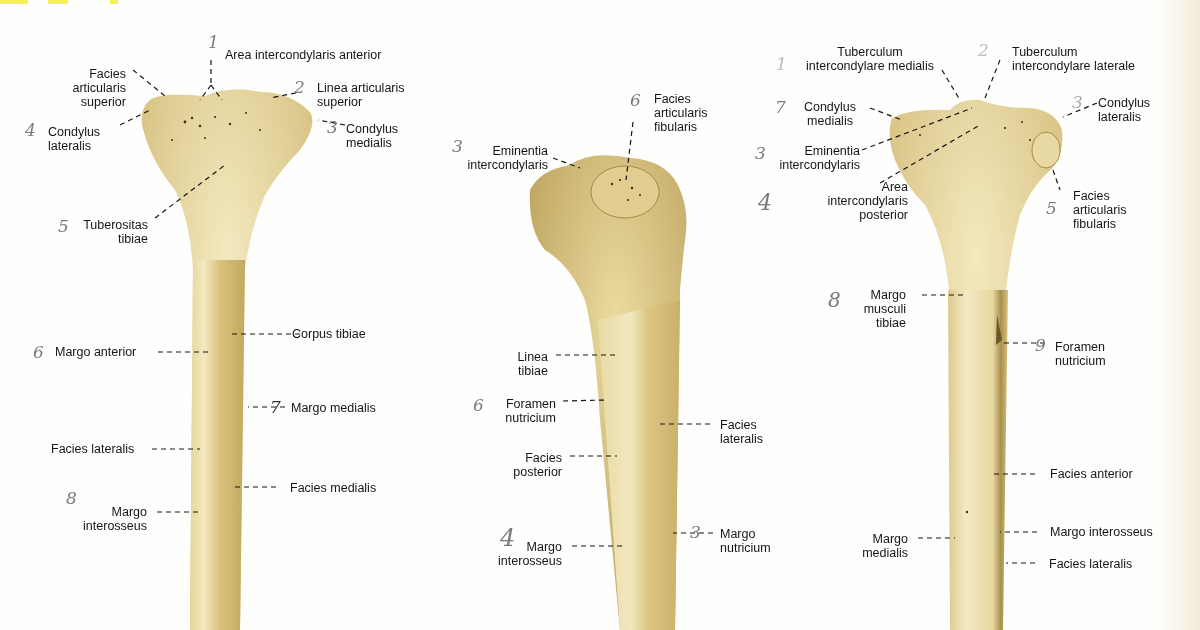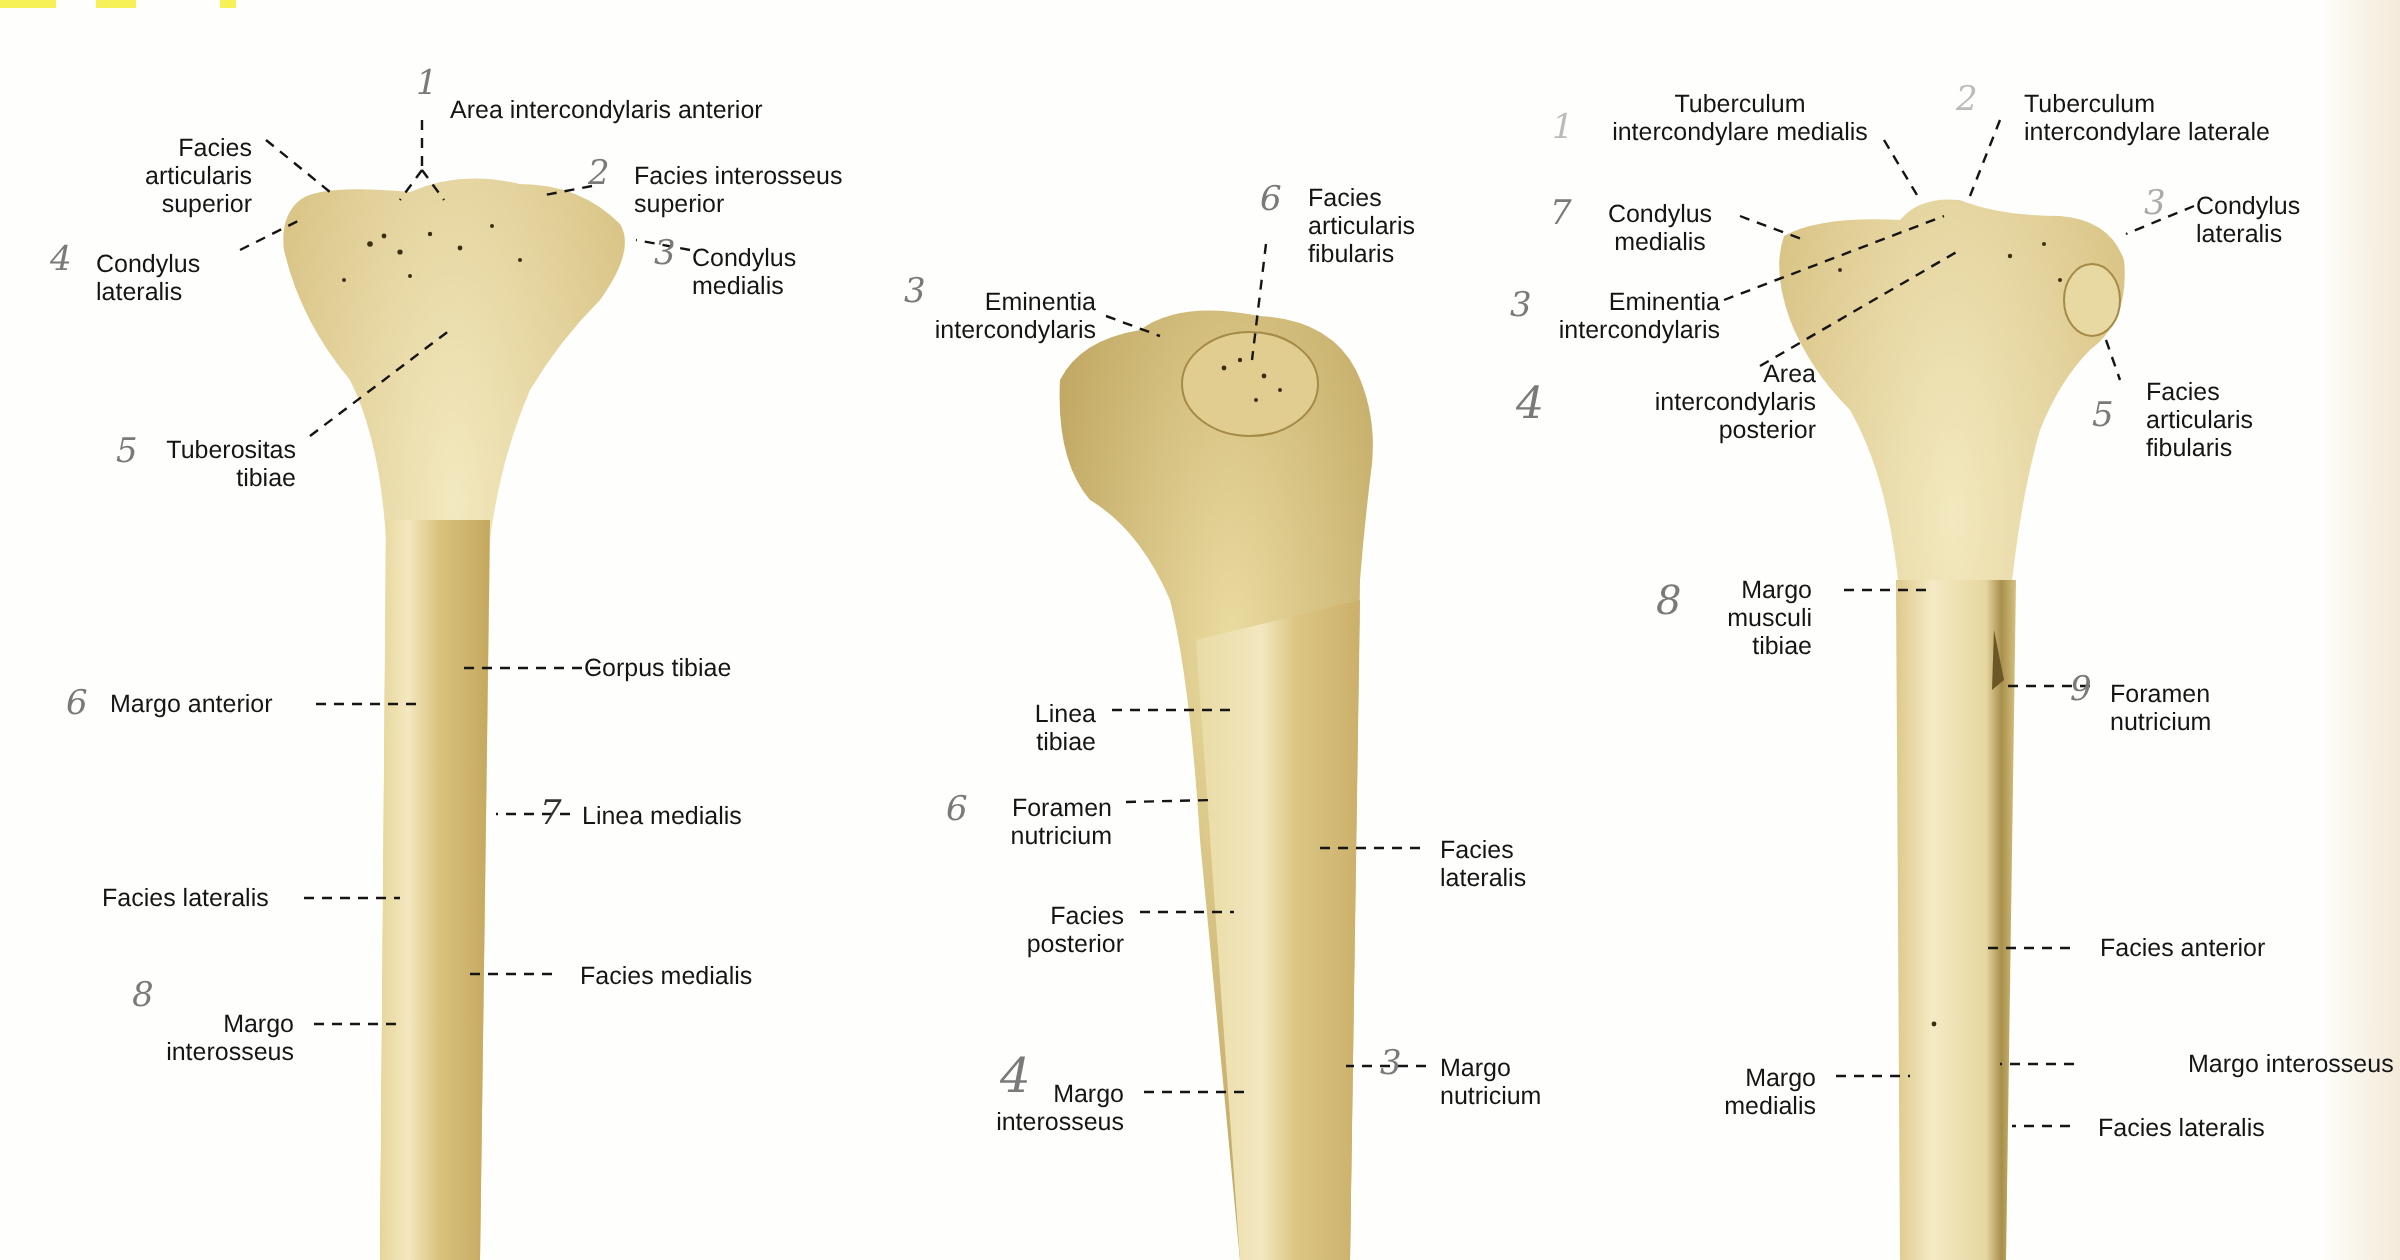--- a/index.html
+++ b/index.html
@@ -153,21 +153,21 @@
 
   <div class="label" style="left:225px;top:48px">
       <span>Area intercondylaris anterior</span>
     </div>
   <div class="label r" style="left:56px;top:67px;width:70px">
       <span>Facies</span>
       <span>articularis</span>
       <span>superior</span>
     </div>
   <div class="label" style="left:317px;top:81px">
-      <span>Facies interosseus</span>
+      <span>Linea articularis</span>
       <span>superior</span>
     </div>
   <div class="label" style="left:48px;top:125px">
       <span>Condylus</span>
       <span>lateralis</span>
     </div>
   <div class="label" style="left:346px;top:122px">
       <span>Condylus</span>
       <span>medialis</span>
     </div>
@@ -175,21 +175,21 @@
       <span>Tuberositas</span>
       <span>tibiae</span>
     </div>
   <div class="label" style="left:292px;top:327px">
       <span>Corpus tibiae</span>
     </div>
   <div class="label" style="left:55px;top:345px">
       <span>Margo anterior</span>
     </div>
   <div class="label" style="left:291px;top:401px">
-      <span>Linea medialis</span>
+      <span>Margo medialis</span>
     </div>
   <div class="label" style="left:51px;top:442px">
       <span>Facies lateralis</span>
     </div>
   <div class="label" style="left:290px;top:481px">
       <span>Facies medialis</span>
     </div>
   <div class="label r" style="left:60px;top:505px;width:87px">
       <span>Margo</span>
       <span>interosseus</span>
@@ -283,21 +283,21 @@
       <span>Foramen</span>
       <span>nutricium</span>
     </div>
   <div class="label" style="left:1050px;top:467px">
       <span>Facies anterior</span>
     </div>
   <div class="label r" style="left:840px;top:532px;width:68px">
       <span>Margo</span>
       <span>medialis</span>
     </div>
-  <div class="label" style="left:1094px;top:525px">
+  <div class="label" style="left:1050px;top:525px">
       <span>Margo interosseus</span>
     </div>
   <div class="label" style="left:1049px;top:557px">
       <span>Facies lateralis</span>
     </div>
 
   <div class="hand" style="left:776px;top:54px;color:#bbb">1</div>
   <div class="hand" style="left:978px;top:40px;color:#bbb">2</div>
   <div class="hand" style="left:775px;top:97px">7</div>
   <div class="hand" style="left:1072px;top:92px;color:#aaa">3</div>

